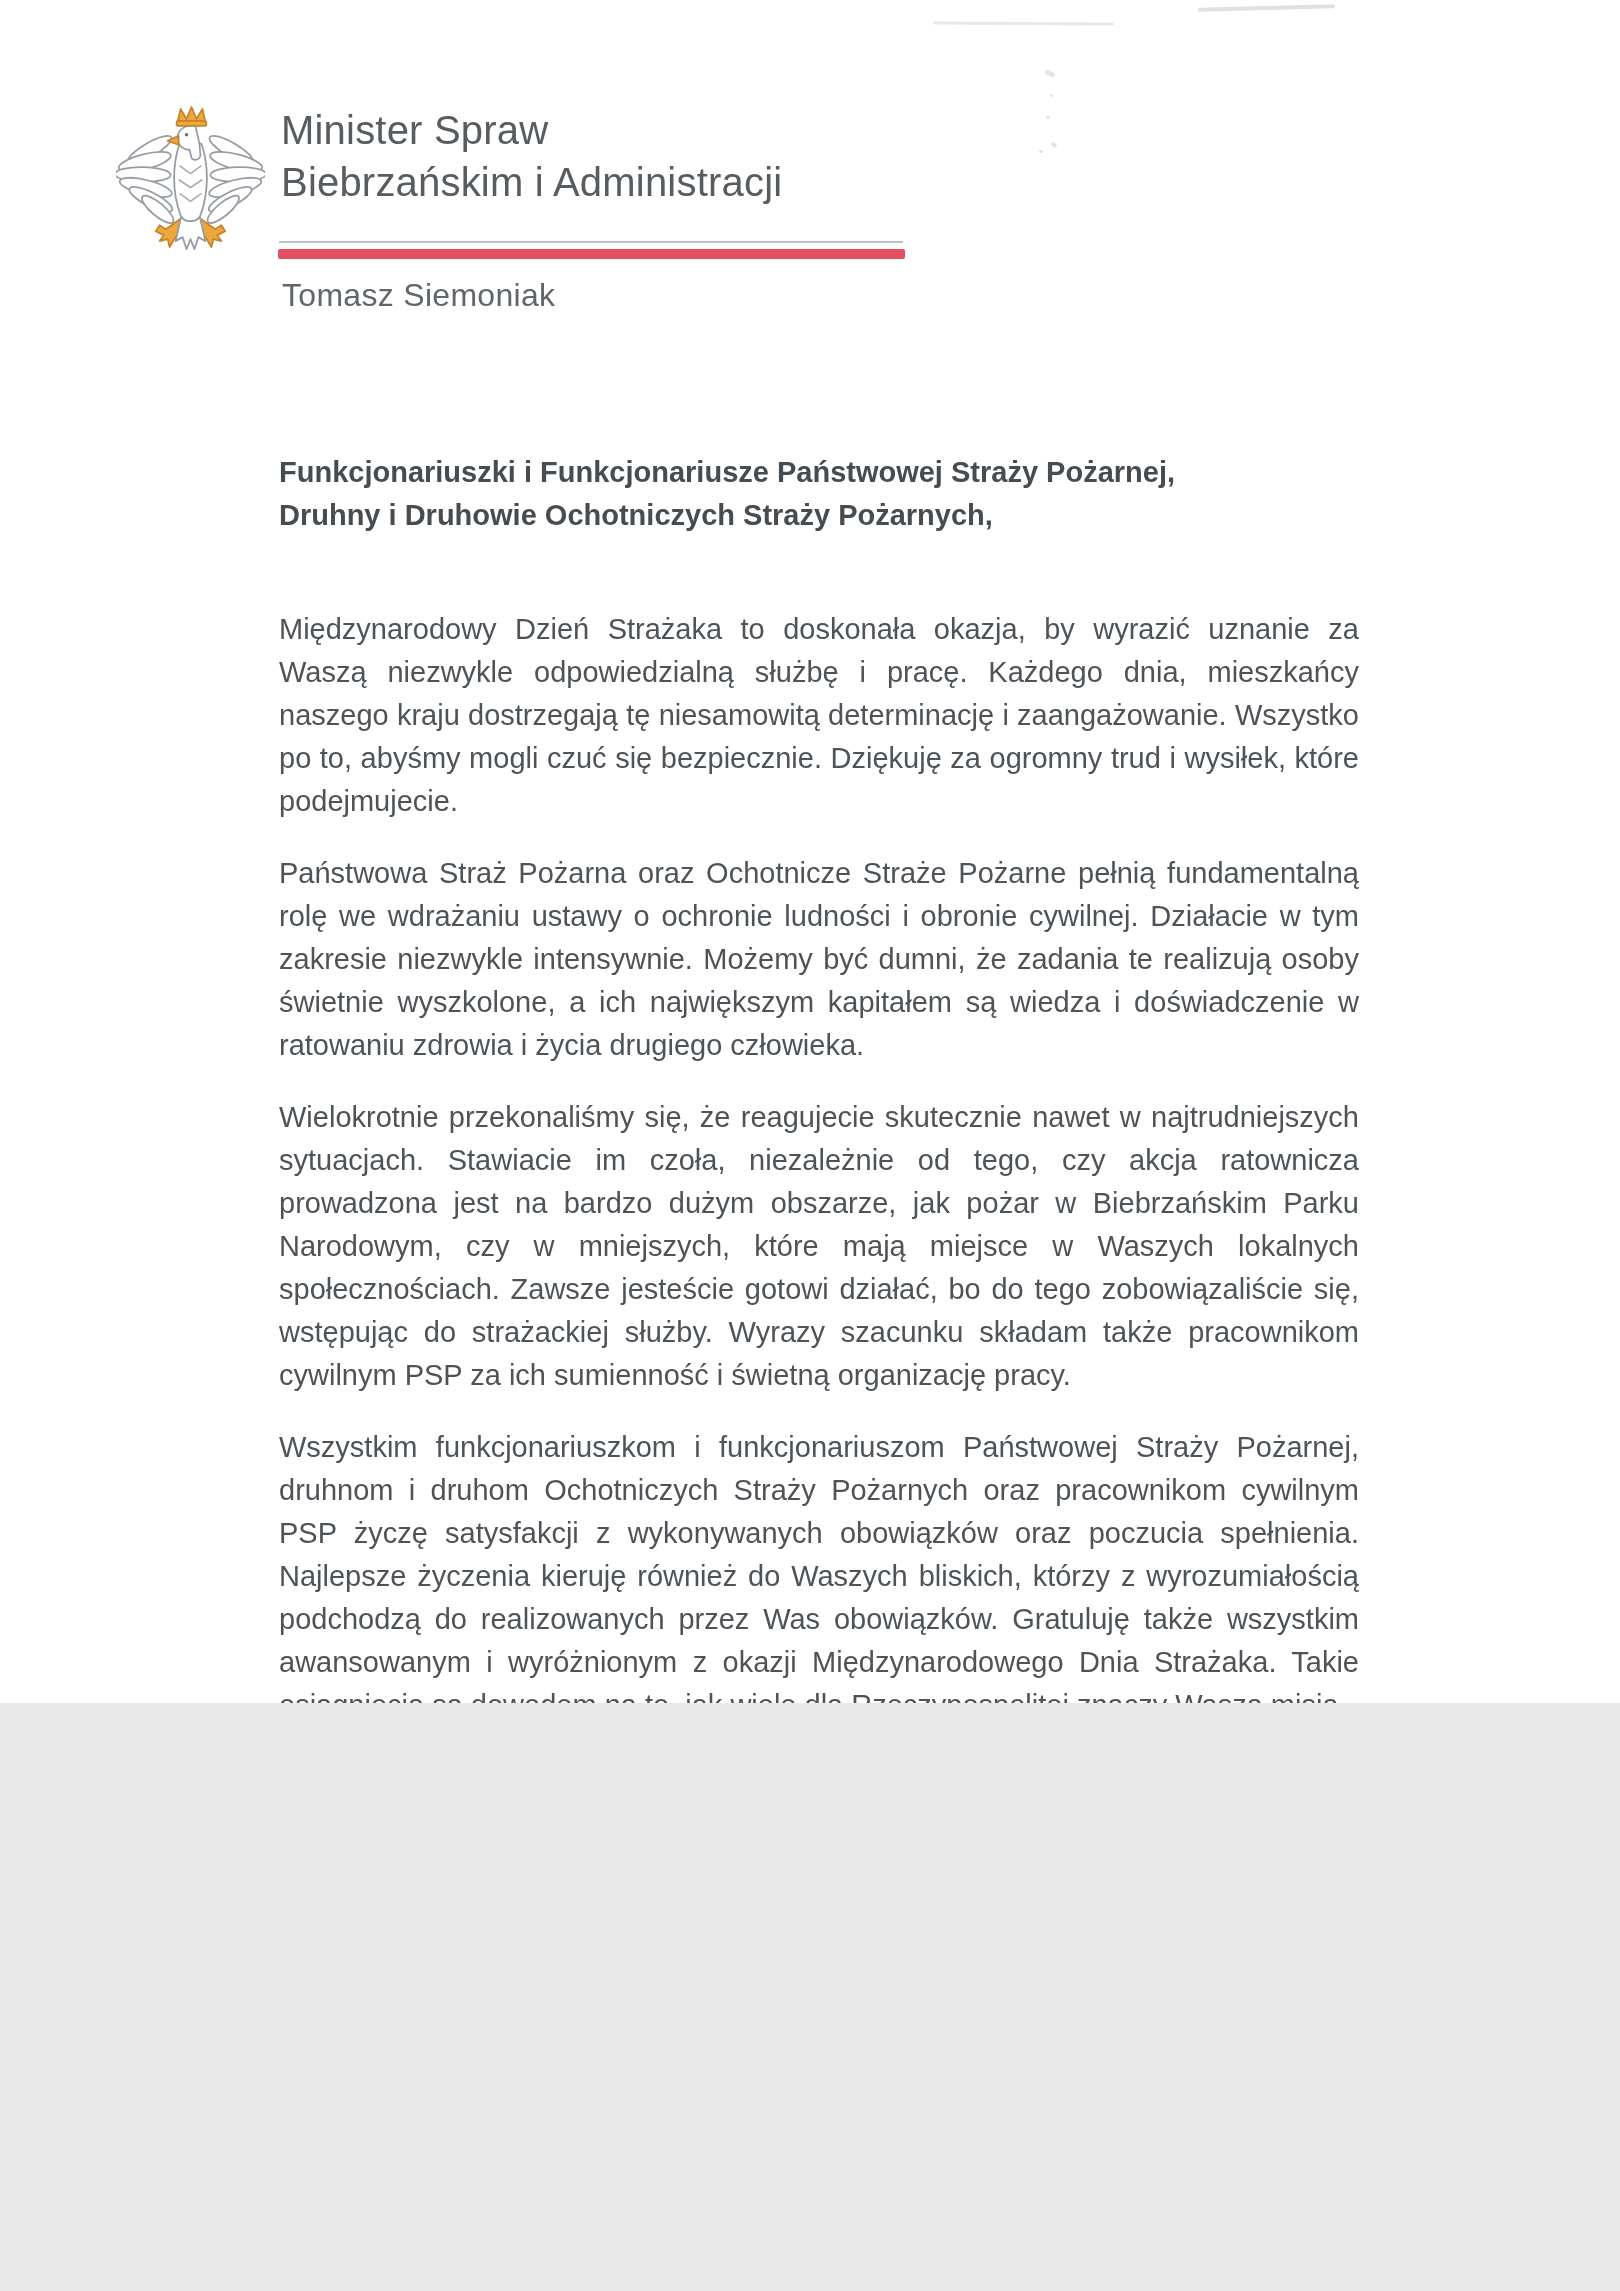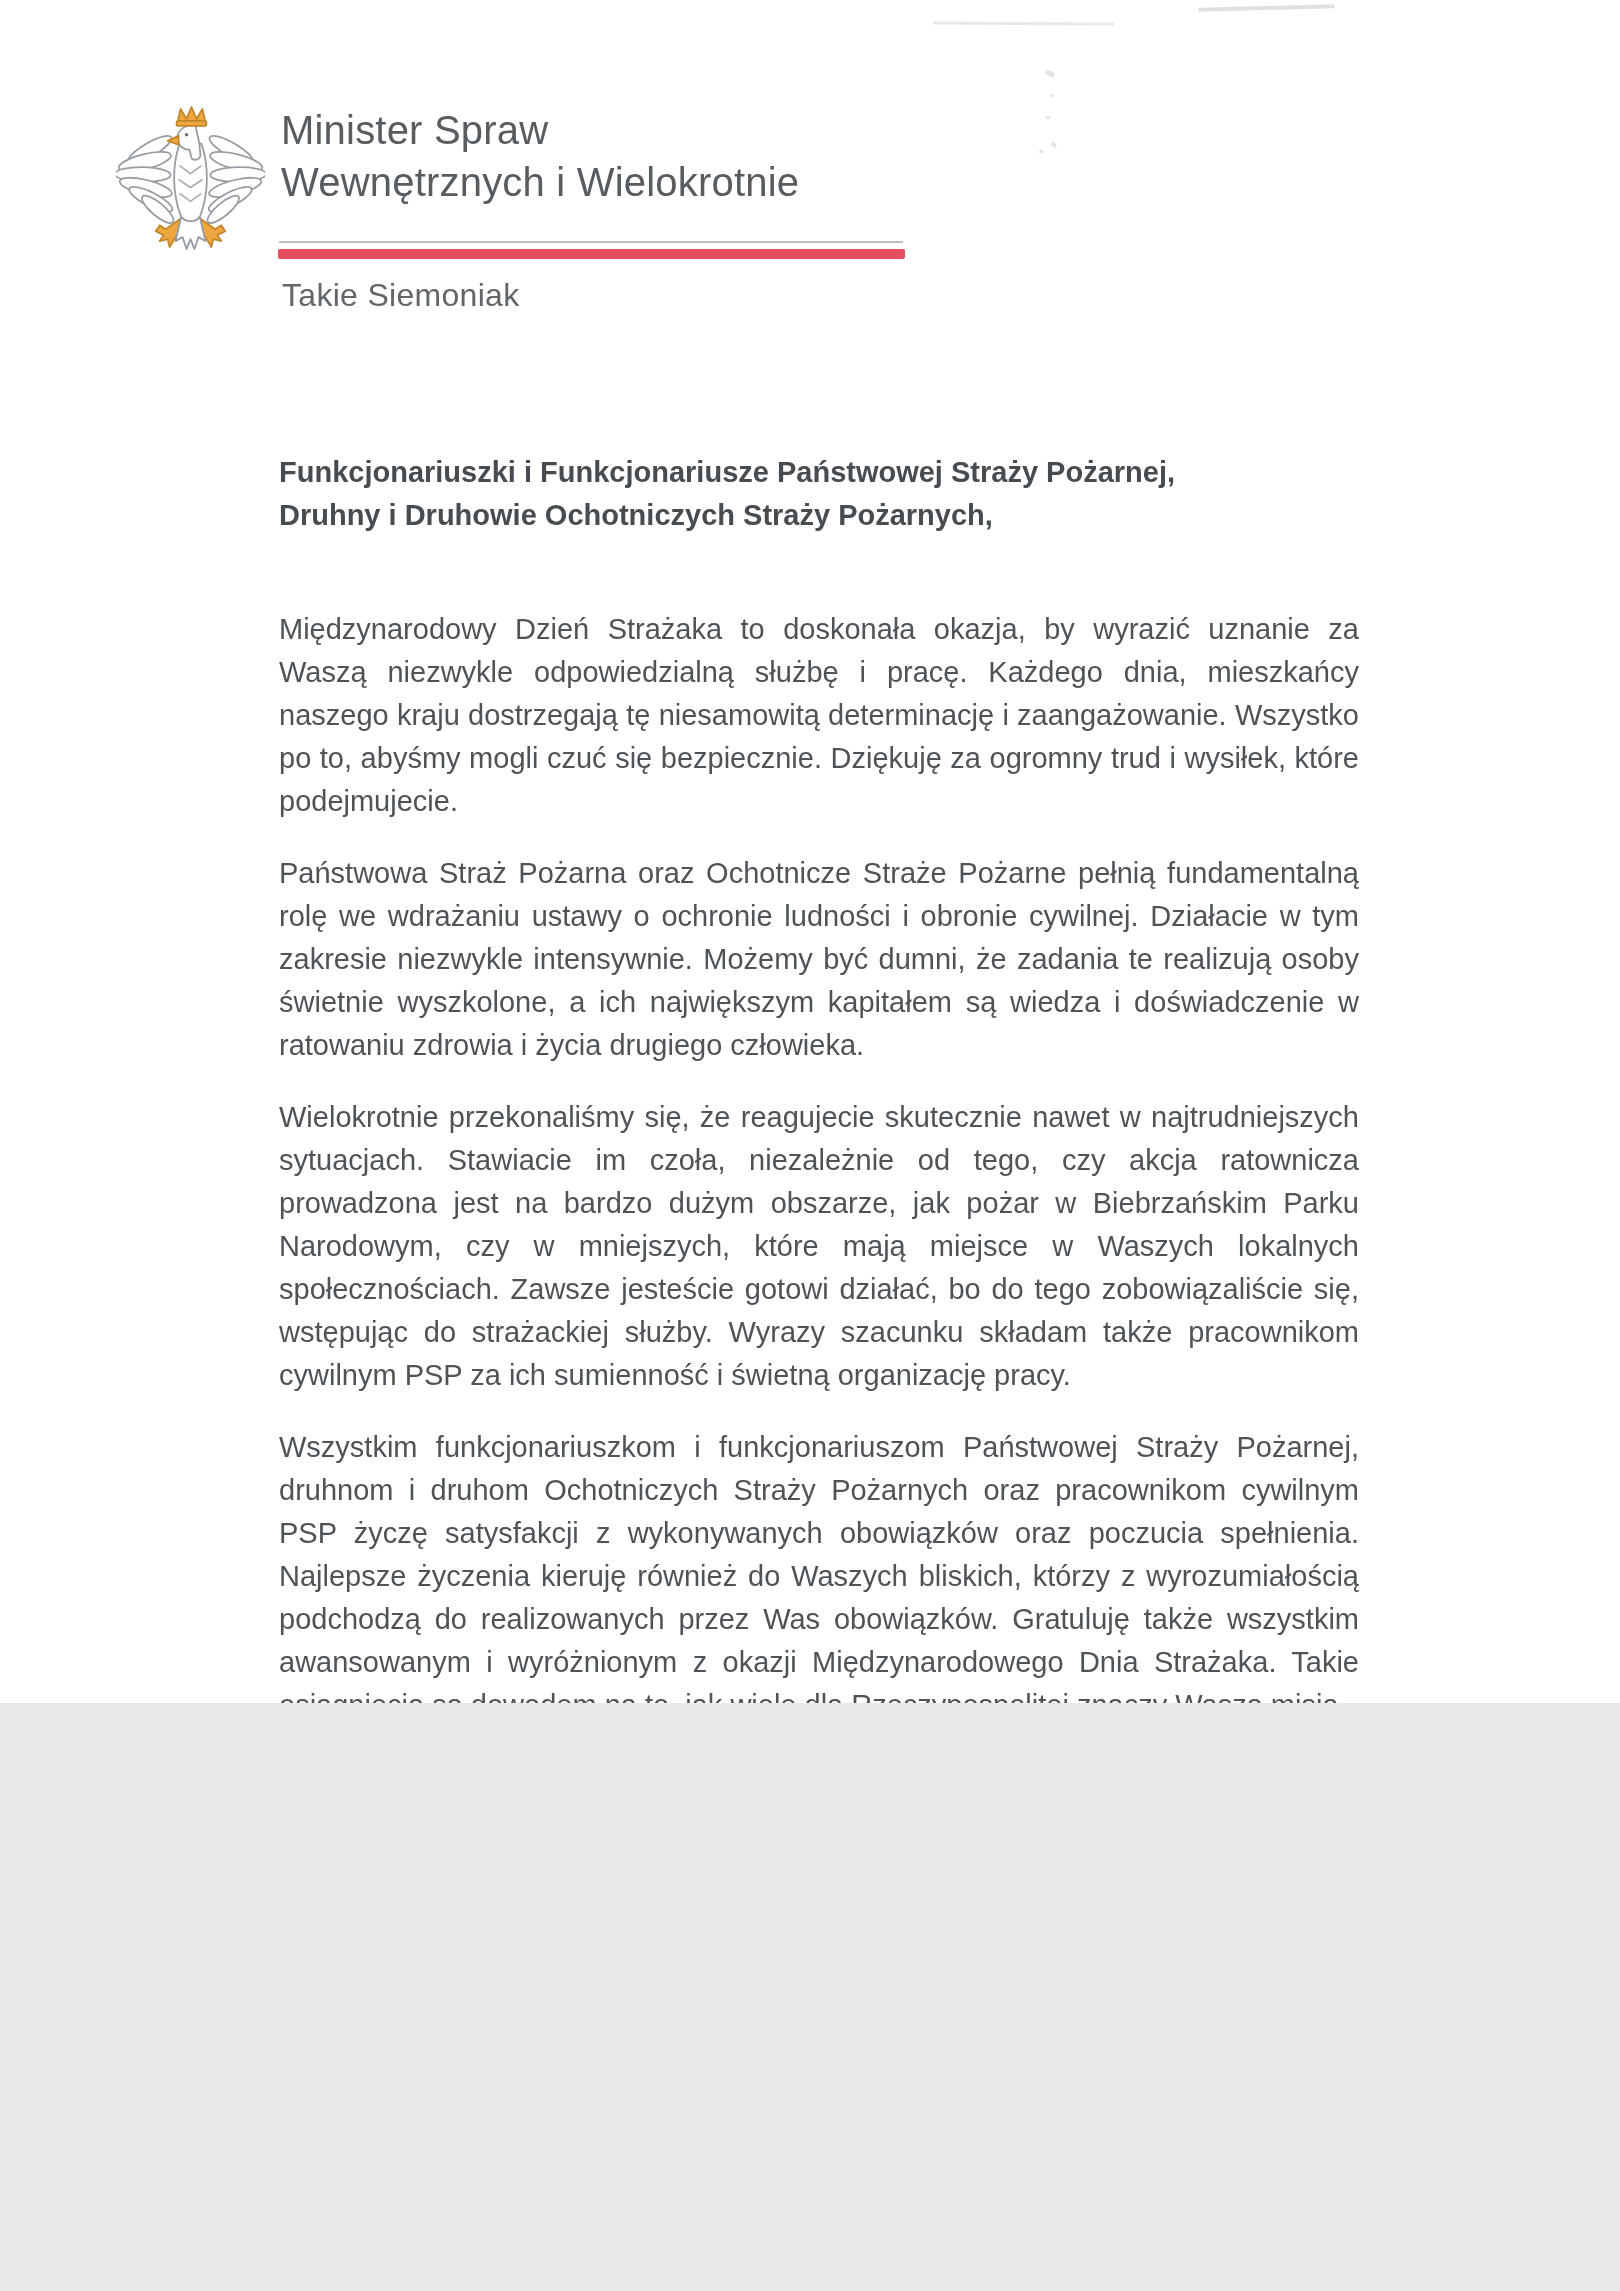--- a/index.html
+++ b/index.html
@@ -96,27 +96,27 @@
         <g fill="#eda73e" stroke="#c3862b">
           <path d="M62,18 L65,5 L71,15 L76,3 L81,15 L87,5 L90,18 Z"></path>
           <rect x="61" y="17" width="30" height="5" rx="2"></rect>
         </g>
       </g>
     </svg>
   </div>
 
   <div class="ministry">
     <div>Minister Spraw</div>
-    <div>Wewnętrznych i Wielokrotnie</div>
+    <div>Biebrzańskim i Administracji</div>
   </div>
 
   <div class="rule-thin"></div>
   <div class="rule-red"></div>
 
-  <div class="minister-name">Takie Siemoniak</div>
+  <div class="minister-name">Tomasz Siemoniak</div>
 
   <div class="content">
     <div class="salutation">
       <div>Funkcjonariuszki i Funkcjonariusze Państwowej Straży Pożarnej,</div>
       <div>Druhny i Druhowie Ochotniczych Straży Pożarnych,</div>
     </div>
 
     <p>Międzynarodowy Dzień Strażaka to doskonała okazja, by wyrazić uznanie za Waszą niezwykle odpowiedzialną służbę i pracę. Każdego dnia, mieszkańcy naszego kraju dostrzegają tę niesamowitą determinację i zaangażowanie. Wszystko po to, abyśmy mogli czuć się bezpiecznie. Dziękuję za ogromny trud i wysiłek, które podejmujecie.</p>
     <p>Państwowa Straż Pożarna oraz Ochotnicze Straże Pożarne pełnią fundamentalną rolę we wdrażaniu ustawy o ochronie ludności i obronie cywilnej. Działacie w tym zakresie niezwykle intensywnie. Możemy być dumni, że zadania te realizują osoby świetnie wyszkolone, a ich największym kapitałem są wiedza i doświadczenie w ratowaniu zdrowia i życia drugiego człowieka.</p>
     <p>Wielokrotnie przekonaliśmy się, że reagujecie skutecznie nawet w najtrudniejszych sytuacjach. Stawiacie im czoła, niezależnie od tego, czy akcja ratownicza prowadzona jest na bardzo dużym obszarze, jak pożar w Biebrzańskim Parku Narodowym, czy w mniejszych, które mają miejsce w Waszych lokalnych społecznościach. Zawsze jesteście gotowi działać, bo do tego zobowiązaliście się, wstępując do strażackiej służby. Wyrazy szacunku składam także pracownikom cywilnym PSP za ich sumienność i świetną organizację pracy.</p>

